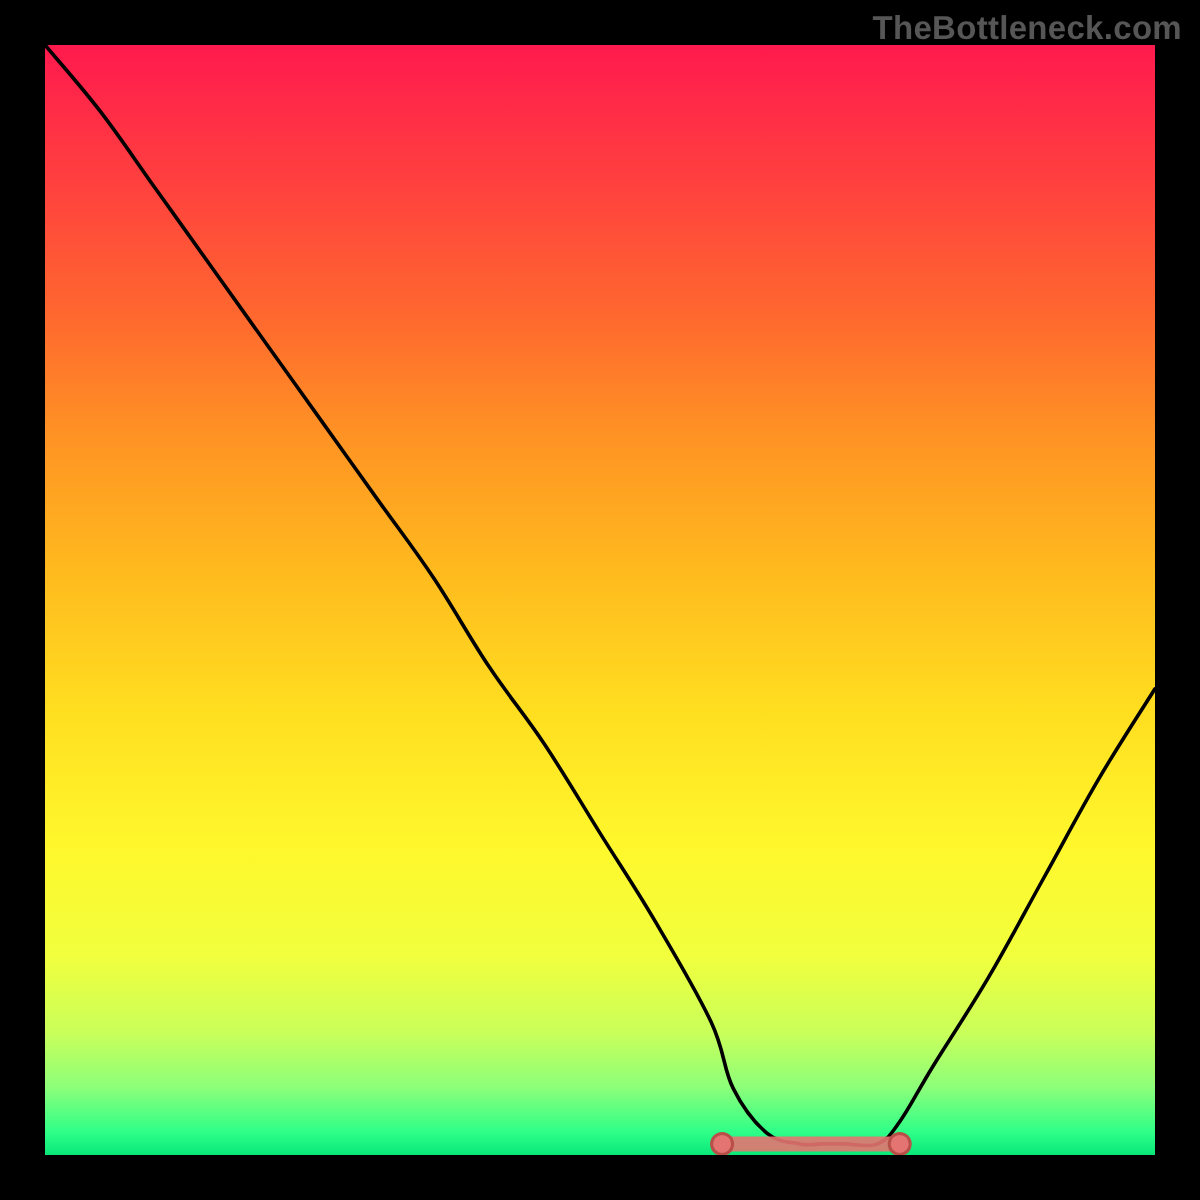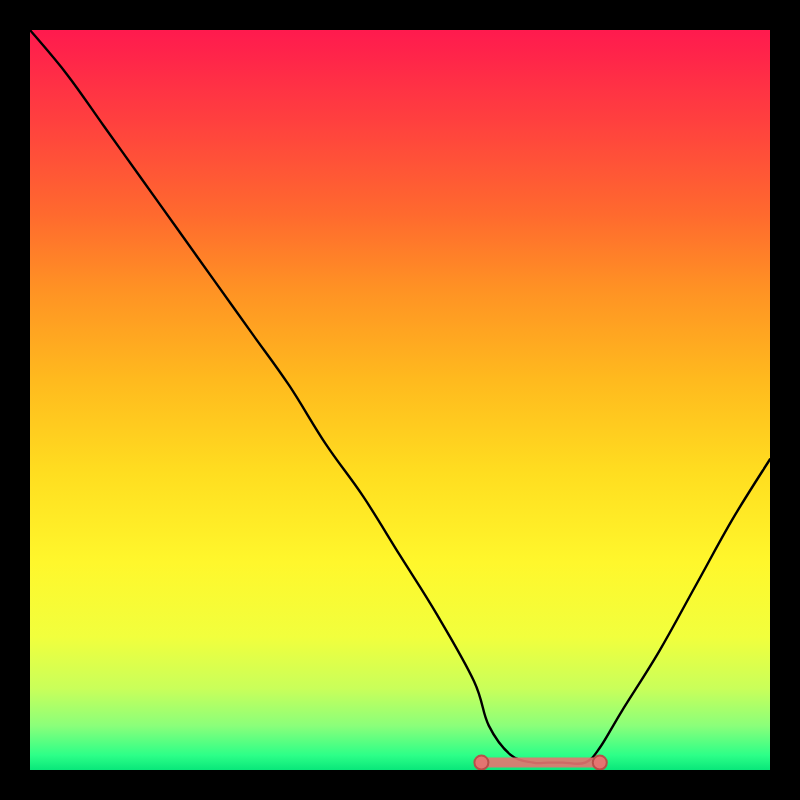--- a/index.html
+++ b/index.html
@@ -62,20 +62,21 @@
     stroke: #000;
     stroke-width: 2.4;
     stroke-linecap: round;
     stroke-linejoin: round;
   }
 </style>
 </head>
 <body>
 
 <div class="stage">
+  <div class="credit">TheBottleneck.com</div>
   <div class="plot">
     <svg class="curve" viewBox="0 0 740 740">
       <path id="curve-path" class="line" d="M 0.00 0.00 C 6.78 8.14, 23.43 26.76, 37.00 44.40 C 50.57 62.04, 60.43 77.21, 74.00 96.20 C 87.57 115.19, 97.43 129.01, 111.00 148.00 C 124.57 166.99, 134.43 180.81, 148.00 199.80 C 161.57 218.79, 171.43 232.61, 185.00 251.60 C 198.57 270.59, 208.43 284.41, 222.00 303.40 C 235.57 322.39, 245.43 334.85, 259.00 355.20 C 272.57 375.55, 282.43 394.05, 296.00 414.40 C 309.57 434.75, 319.43 445.85, 333.00 466.20 C 346.57 486.55, 356.43 503.69, 370.00 525.40 C 383.57 547.11, 393.43 561.54, 407.00 584.60 C 420.57 607.66, 434.50 630.85, 444.00 651.20 C 453.50 671.55, 452.02 682.03, 458.80 695.60 C 465.58 709.17, 472.86 718.42, 481.00 725.20 C 489.14 731.98, 496.42 731.24, 503.20 732.60 C 509.98 733.96, 512.57 732.60, 518.00 732.60 C 523.43 732.60, 526.02 732.60, 532.80 732.60 C 539.58 732.60, 548.22 735.31, 555.00 732.60 C 561.78 729.89, 563.02 727.30, 569.80 717.80 C 576.58 708.30, 581.15 698.44, 592.00 680.80 C 602.85 663.16, 615.43 644.66, 629.00 621.60 C 642.57 598.54, 652.43 579.42, 666.00 555.00 C 679.57 530.58, 689.43 511.46, 703.00 488.40 C 716.57 465.34, 733.22 440.05, 740.00 429.20"></path>
       <rect id="zone-rect" class="zone" x="451.40" y="727.60" width="118.40" height="10.00" rx="5" ry="5"></rect>
       <circle id="cap-left" class="cap" cx="451.40" cy="732.60" r="7"></circle>
       <circle id="cap-right" class="cap" cx="569.80" cy="732.60" r="7"></circle>
     </svg>
   </div>
 </div>
 

